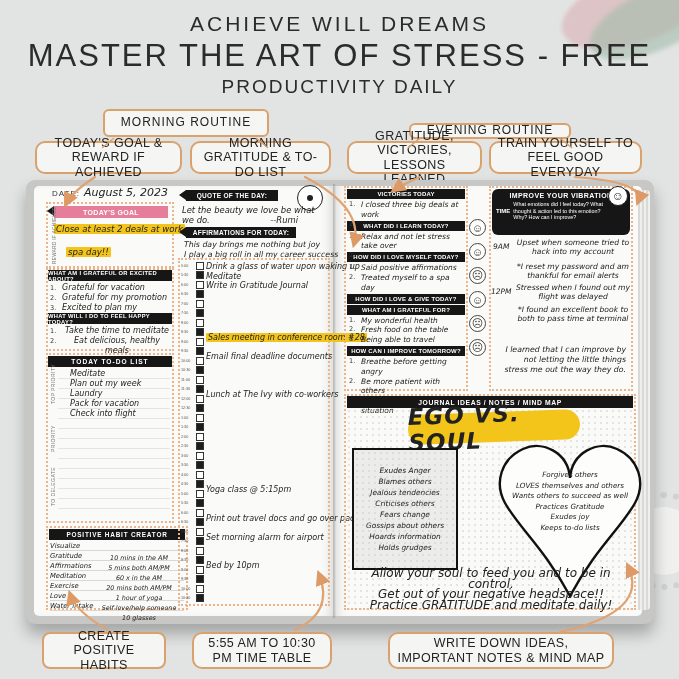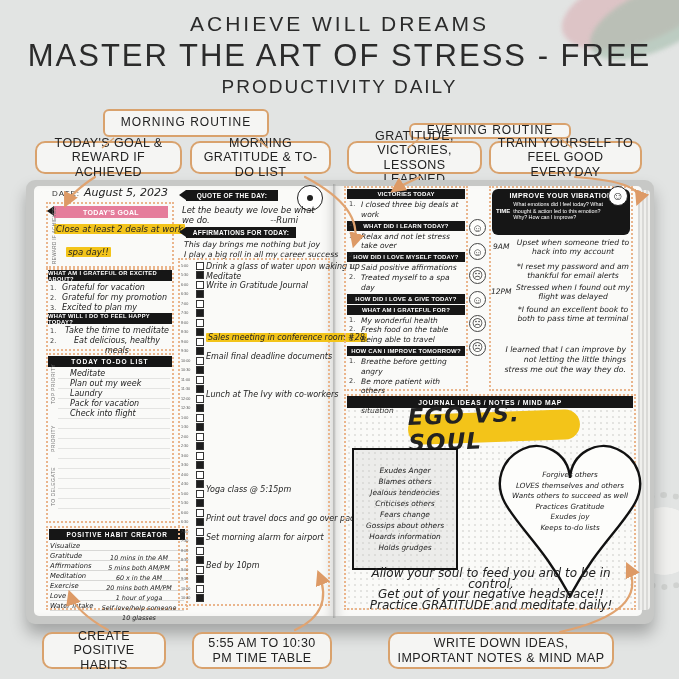--- a/index.html
+++ b/index.html
@@ -425,21 +425,21 @@
       <div>Keeps to-do lists</div>
     </div>
   </div>
 
   <div class="hand" style="position:absolute;left:366px;top:568px;width:250px;font-size:12px;line-height:10.5px;text-align:center;">
     <div>Allow your soul to feed you and to be in control.</div>
     <div>Get out of your negative headspace!!</div>
     <div>Practice GRATITUDE and meditate daily!</div>
   </div>
 
-  <div class="co" style="left:42px;top:632px;width:124px;height:37px;">CREATE POSITIVE HABITS</div>
+  <div class="co" style="left:42px;top:632px;width:124px;height:37px;border-radius:8px;">CREATE POSITIVE HABITS</div>
   <div class="co" style="left:192px;top:632px;width:140px;height:37px;">5:55 AM TO 10:30 PM TIME TABLE</div>
   <div class="co" style="left:388px;top:632px;width:226px;height:37px;">WRITE DOWN IDEAS, IMPORTANT NOTES &amp; MIND MAP</div>
 
   <svg class="overlay" width="679" height="679">
     <defs>
       <marker id="ah" markerWidth="7" markerHeight="7" refX="5" refY="3.5" orient="auto">
         <path d="M0,0 L7,3.5 L0,7 z" fill="#dd9a66"></path>
       </marker>
     </defs>
     <g stroke="#e0a370" stroke-width="2.2" fill="none" stroke-linecap="round">

